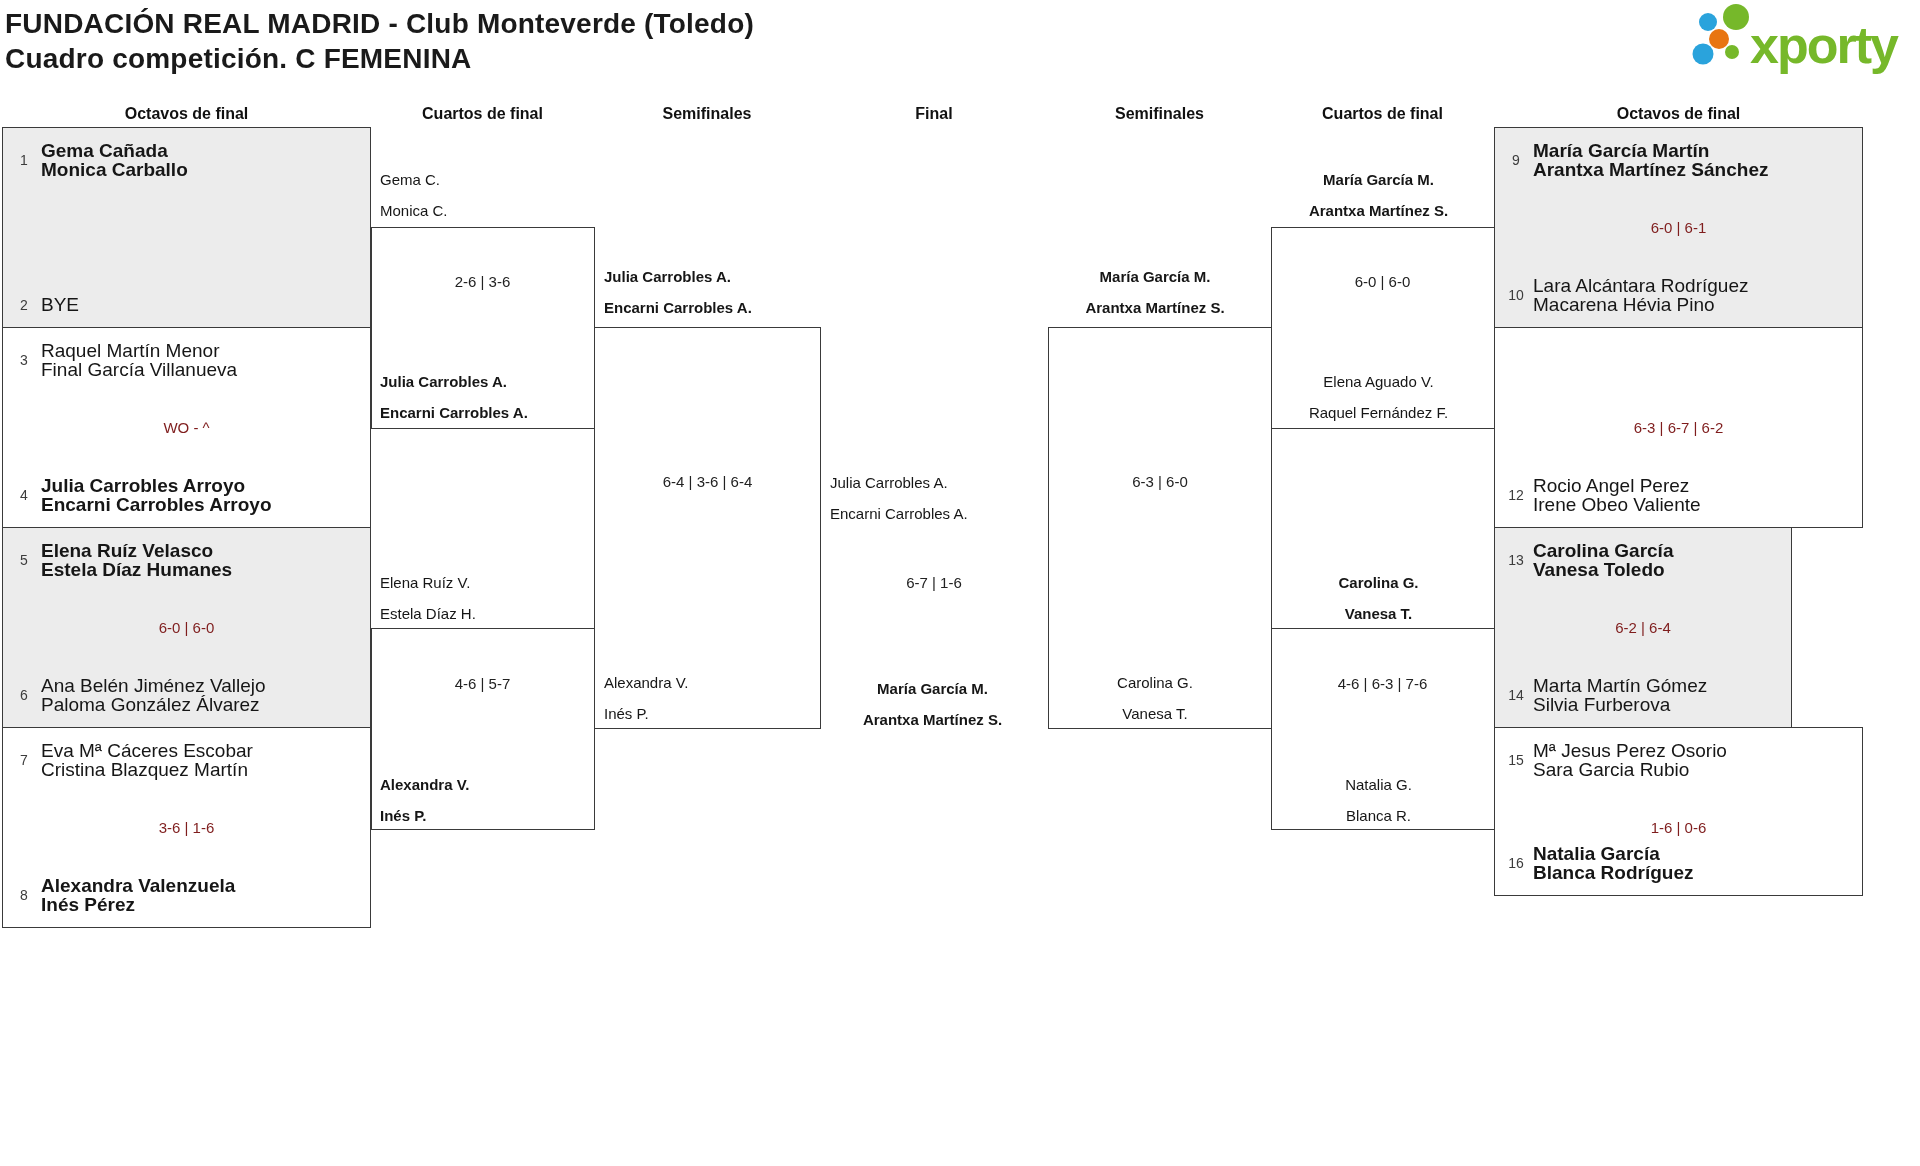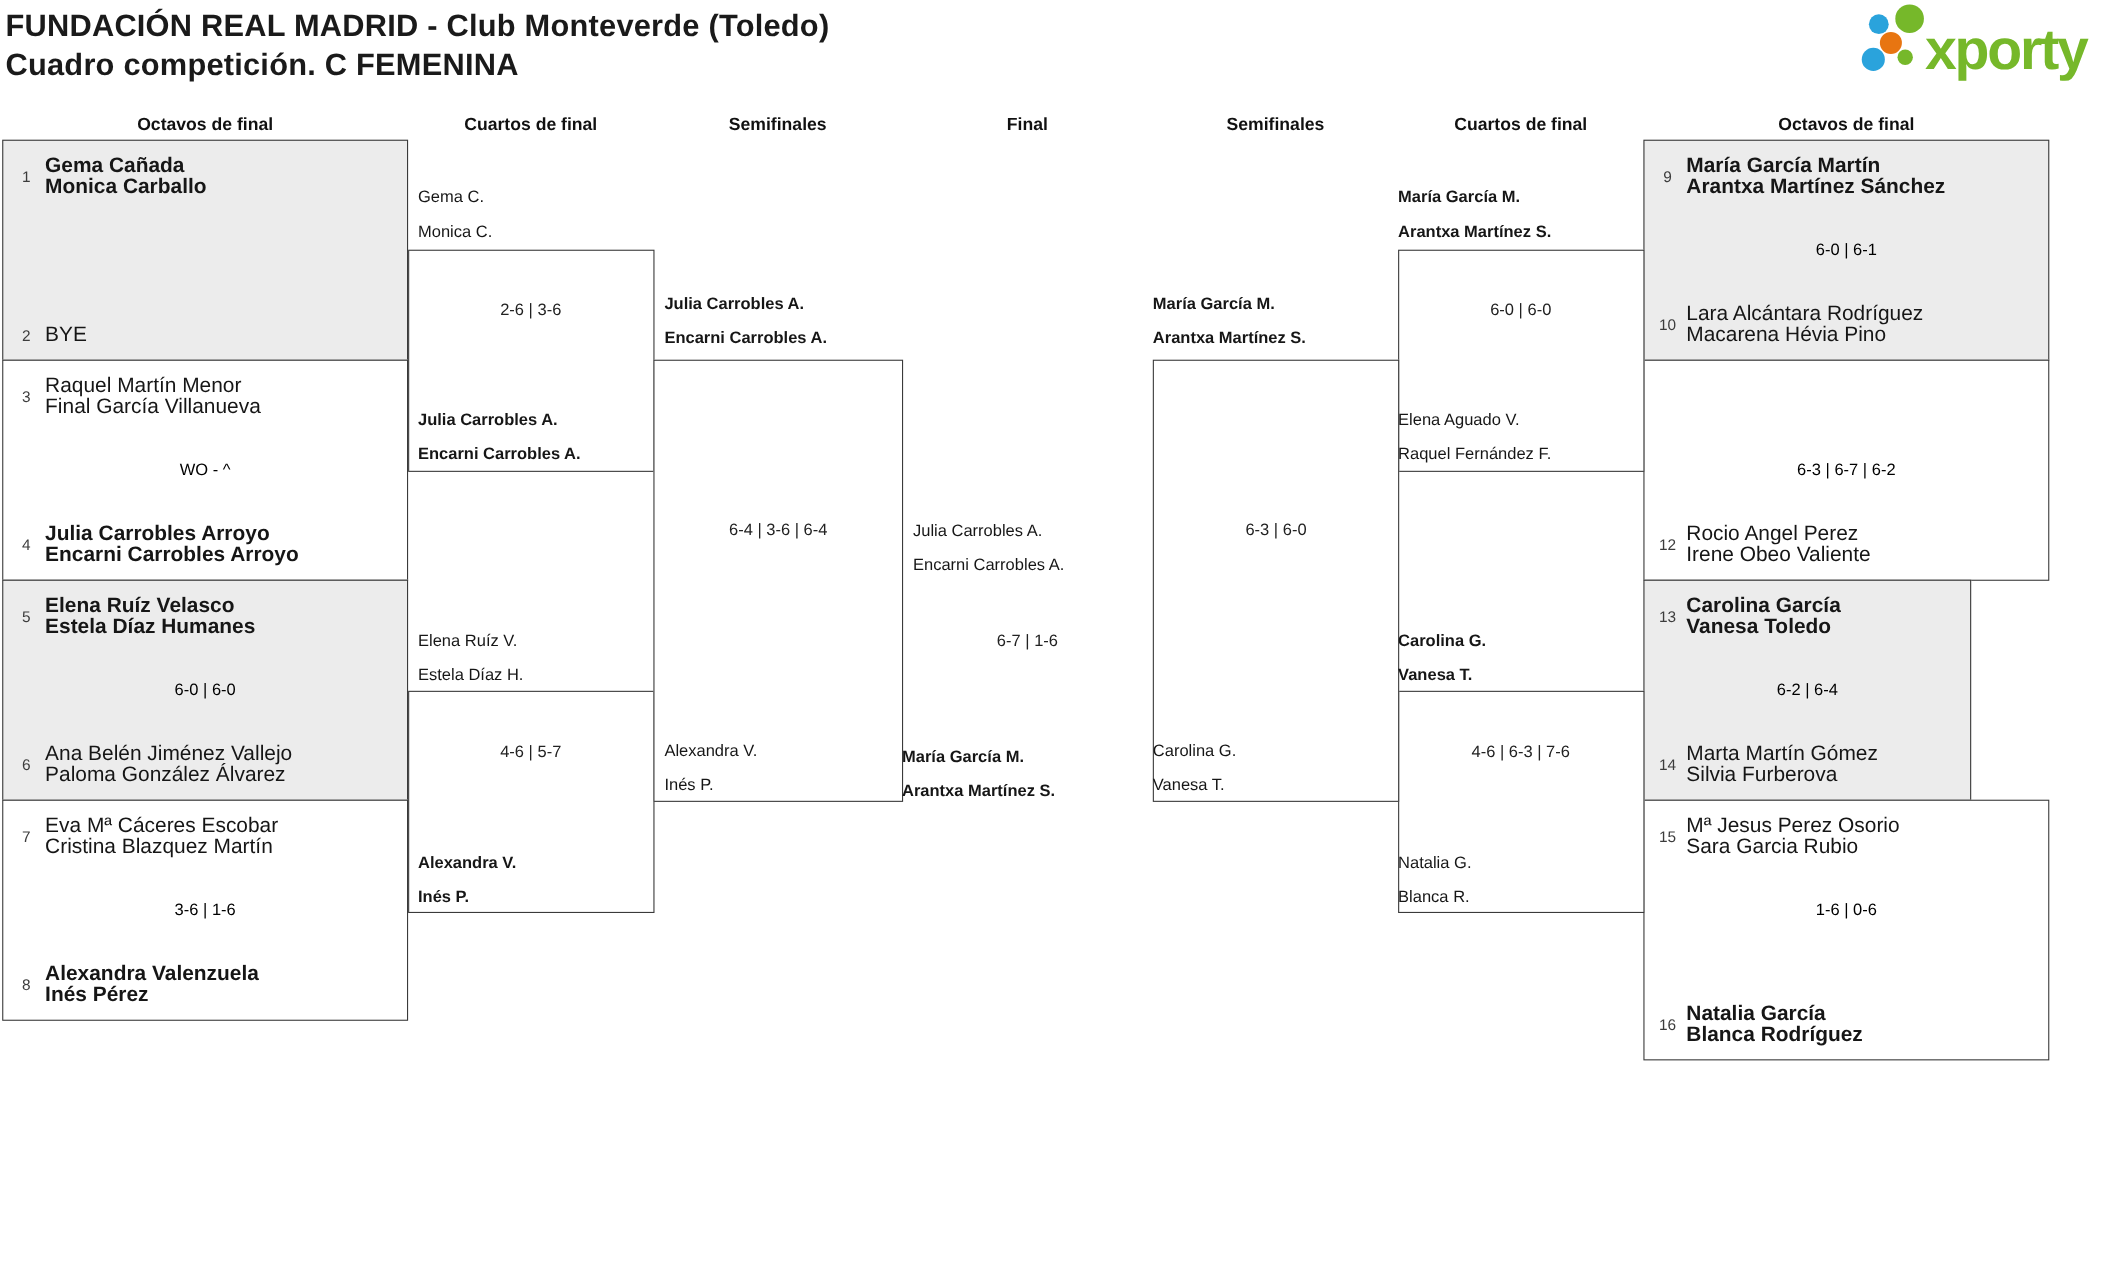--- a/index.html
+++ b/index.html
@@ -18,25 +18,25 @@
   .box{border:1px solid #3a3a3a;box-sizing:border-box;background:#ffffff;}
   .box.gray{background:#ececec;}
   .team{position:absolute;left:10px;right:8px;display:flex;align-items:center;}
   .team.top{top:13px;}
   .team.bottom{bottom:13px;}
   .seed{flex:0 0 22px;font-size:14px;color:#3c3c3c;text-align:center;}
   .names{font-size:19px;line-height:19px;margin-left:6px;color:#161616;}
   .names .l{display:block;white-space:nowrap;}
   .names .l:empty{display:none;}
   .bold{font-weight:700;}
-  .mscore{position:absolute;left:0;right:0;top:91px;text-align:center;font-size:15px;color:#000000;}
+  .mscore{position:absolute;left:0;right:0;top:91px;text-align:center;font-size:15px;color:#7f1d1d;}
   .score{font-size:15px;text-align:center;color:#222;}
   .lbl{font-size:15px;line-height:19px;color:#161616;}
   .lbl .l{display:block;white-space:nowrap;margin-top:12px;}
-  .r{text-align:left;}
+  .r{text-align:center;}
 </style>
 </head>
 <body>
 
 <div class="abs title">FUNDACIÓN REAL MADRID - Club Monteverde (Toledo)</div>
 <div class="abs subtitle">Cuadro competición. C FEMENINA</div>
 
 <svg class="abs logo" viewBox="0 0 236 78" xmlns="http://www.w3.org/2000/svg">
   <circle cx="24" cy="21" r="9" fill="#2aa3dc"></circle>
   <circle cx="52" cy="16" r="13" fill="#76b82a"></circle>
@@ -165,21 +165,21 @@
   <div class="mscore">6-2 | 6-4</div>
   <div class="team bottom">
     <span class="seed">14</span>
     <span class="names">
         <span class="l">Marta Martín Gómez</span>
         <span class="l">Silvia Furberova</span>
       </span>
   </div>
 </div>
 
-<div class="abs box" style="left:1494px;top:727px;width:369px;height:237px">
+<div class="abs box" style="left:1494px;top:727px;width:369px;height:169px">
   <div class="team top">
     <span class="seed">15</span>
     <span class="names">
         <span class="l">Mª Jesus Perez Osorio</span>
         <span class="l">Sara Garcia Rubio</span>
       </span>
   </div>
   <div class="mscore">1-6 | 0-6</div>
   <div class="team bottom">
     <span class="seed">16</span>

